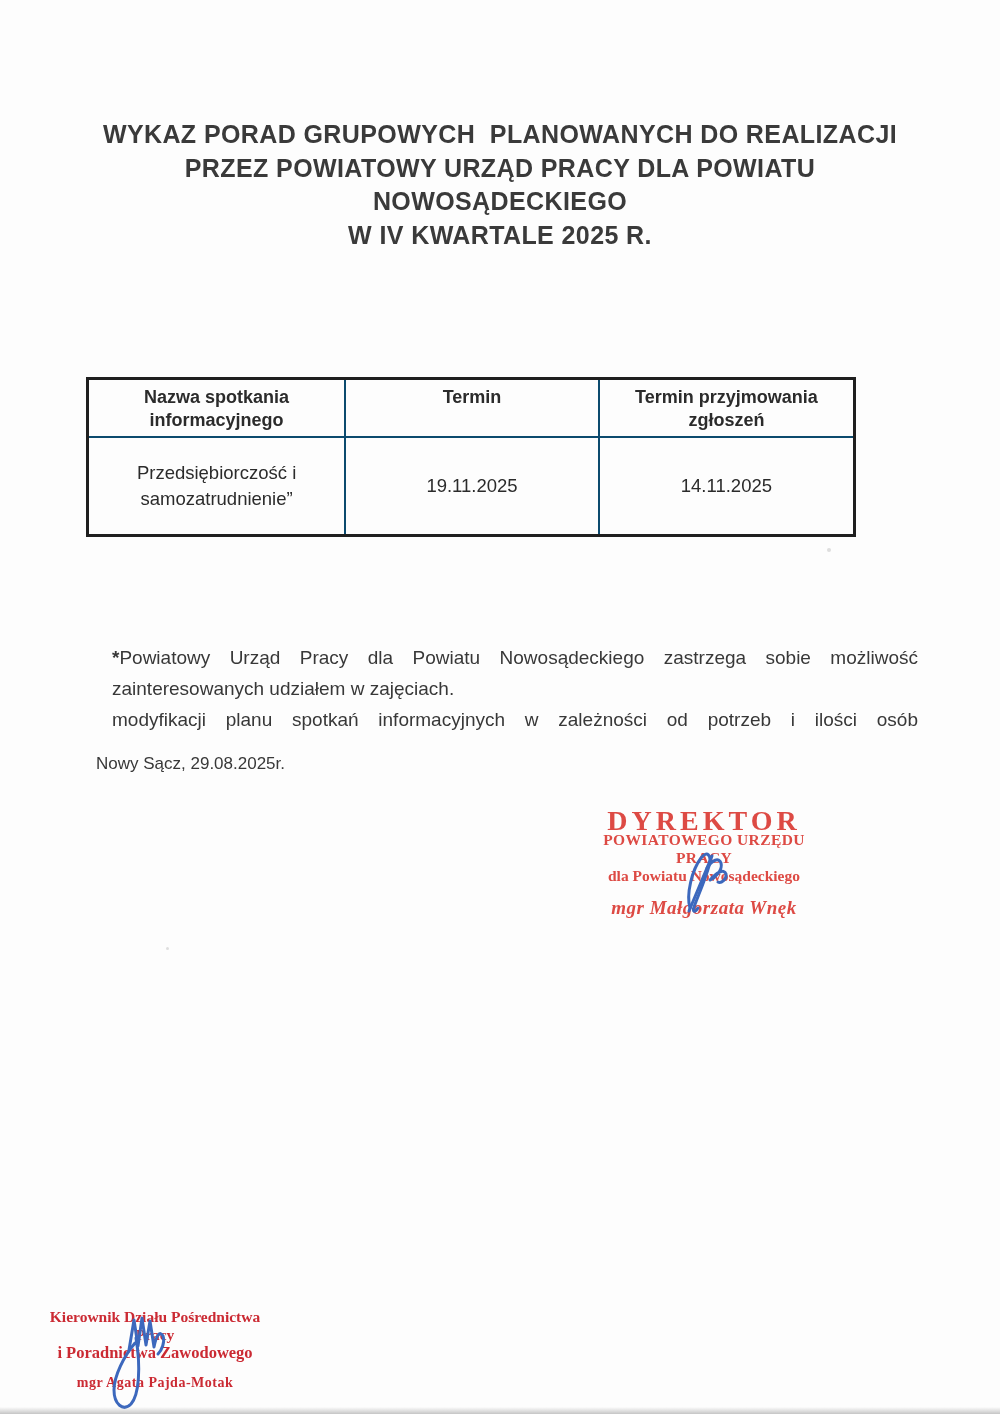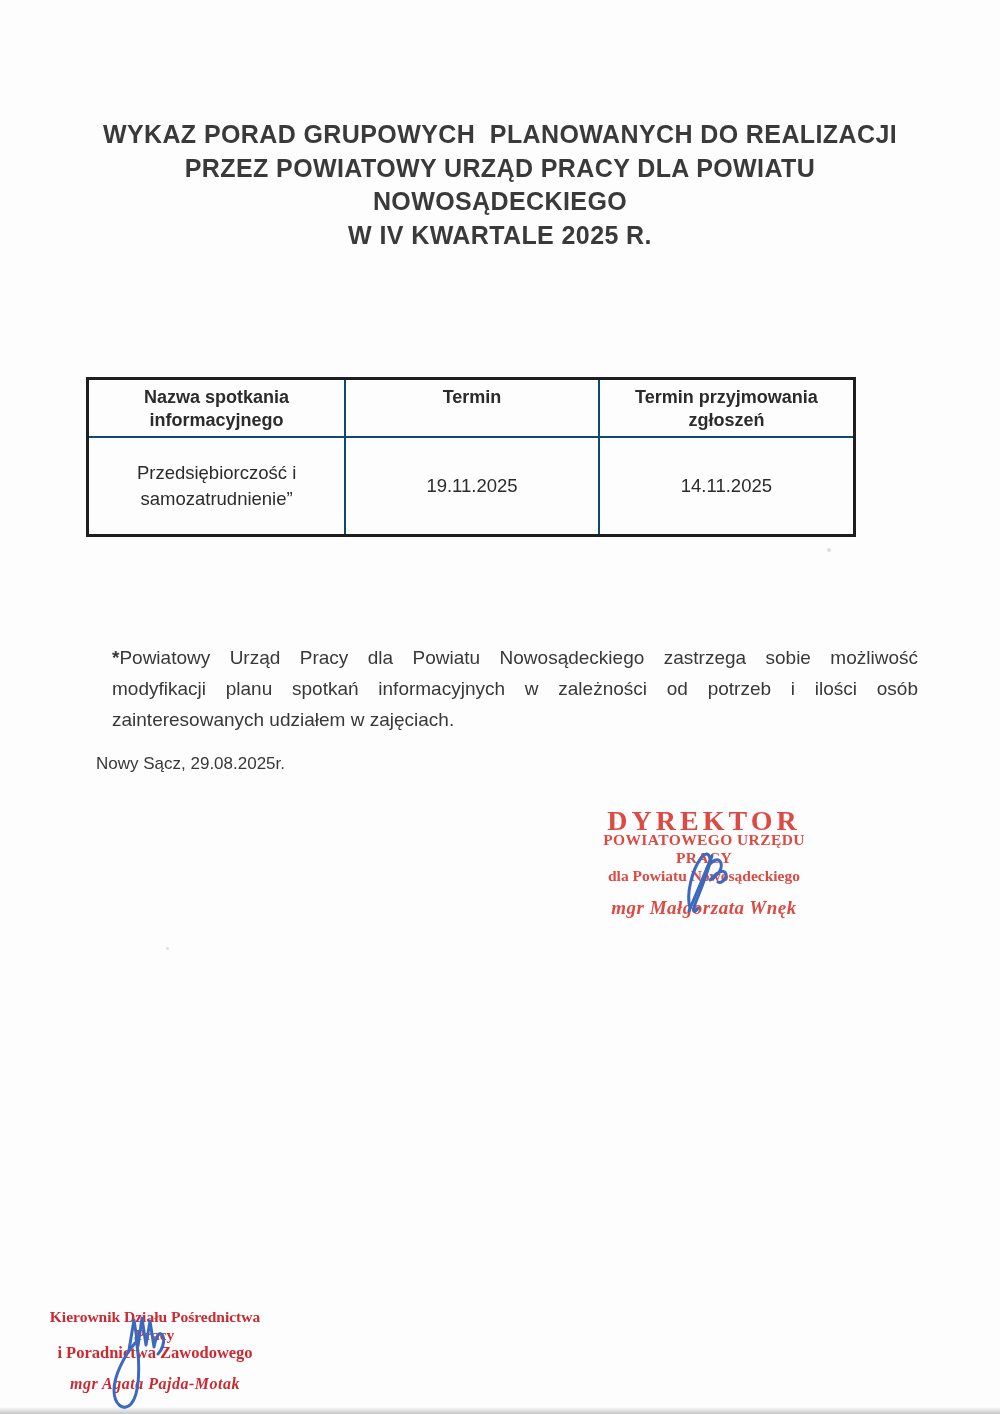--- a/index.html
+++ b/index.html
@@ -101,21 +101,21 @@
   .stamp-director .s-name  { font-size: 19px; font-style: italic; margin-top: 13px; letter-spacing: 0.5px; }
 
   .stamp-manager {
     left: 34px;
     top: 1280px;
     width: 242px;
     color: var(--stamp-red-bottom, #cb2a33);
   }
   .stamp-manager .s-line1 { font-size: 15.5px; line-height: 18px; margin-top: 28px; }
   .stamp-manager .s-line2 { font-size: 16.5px; line-height: 18px; }
-  .stamp-manager .s-name  { font-size: 16px; font-style: italic; margin-top: 13px; letter-spacing: 0.5px; }
+  .stamp-manager .s-name  { font-size: 14px; margin-top: 13px; letter-spacing: 0.5px; }
 
   .stamp, .stamp div { filter: blur(0.2px); }
 
   
   .signature { position: absolute; color: var(--signature-blue, #3c68bd); }
   .signature svg { display: block; }
   .sig-director { left: 660px; top: 818px; width: 80px; height: 105px; }
   .sig-manager  { left: 105px; top: 1288px; width: 75px; height: 126px; }
 
   
@@ -166,22 +166,22 @@
       <tr>
         <td>Przedsiębiorczość i samozatrudnienie”</td>
         <td>19.11.2025</td>
         <td>14.11.2025</td>
       </tr>
     </tbody>
   </table>
 
   <div class="note">
     <div class="note-line stretch"><span class="note-asterisk">*</span><span>Powiatowy Urząd Pracy dla Powiatu Nowosądeckiego zastrzega sobie możliwość</span></div>
+    <div class="note-line">zainteresowanych udziałem w zajęciach.</div>
     <div class="note-line stretch">modyfikacji planu spotkań informacyjnych w zależności od potrzeb i ilości osób</div>
-    <div class="note-line">zainteresowanych udziałem w zajęciach.</div>
   </div>
 
   <div class="dateline">Nowy Sącz, 29.08.2025r.</div>
 
   <div class="stamp stamp-director">
     <div class="s-line1">DYREKTOR</div>
     <div class="s-line2">POWIATOWEGO URZĘDU PRACY</div>
     <div class="s-line3">dla Powiatu Nowosądeckiego</div>
     <div class="s-name">mgr Małgorzata Wnęk</div>
   </div>

